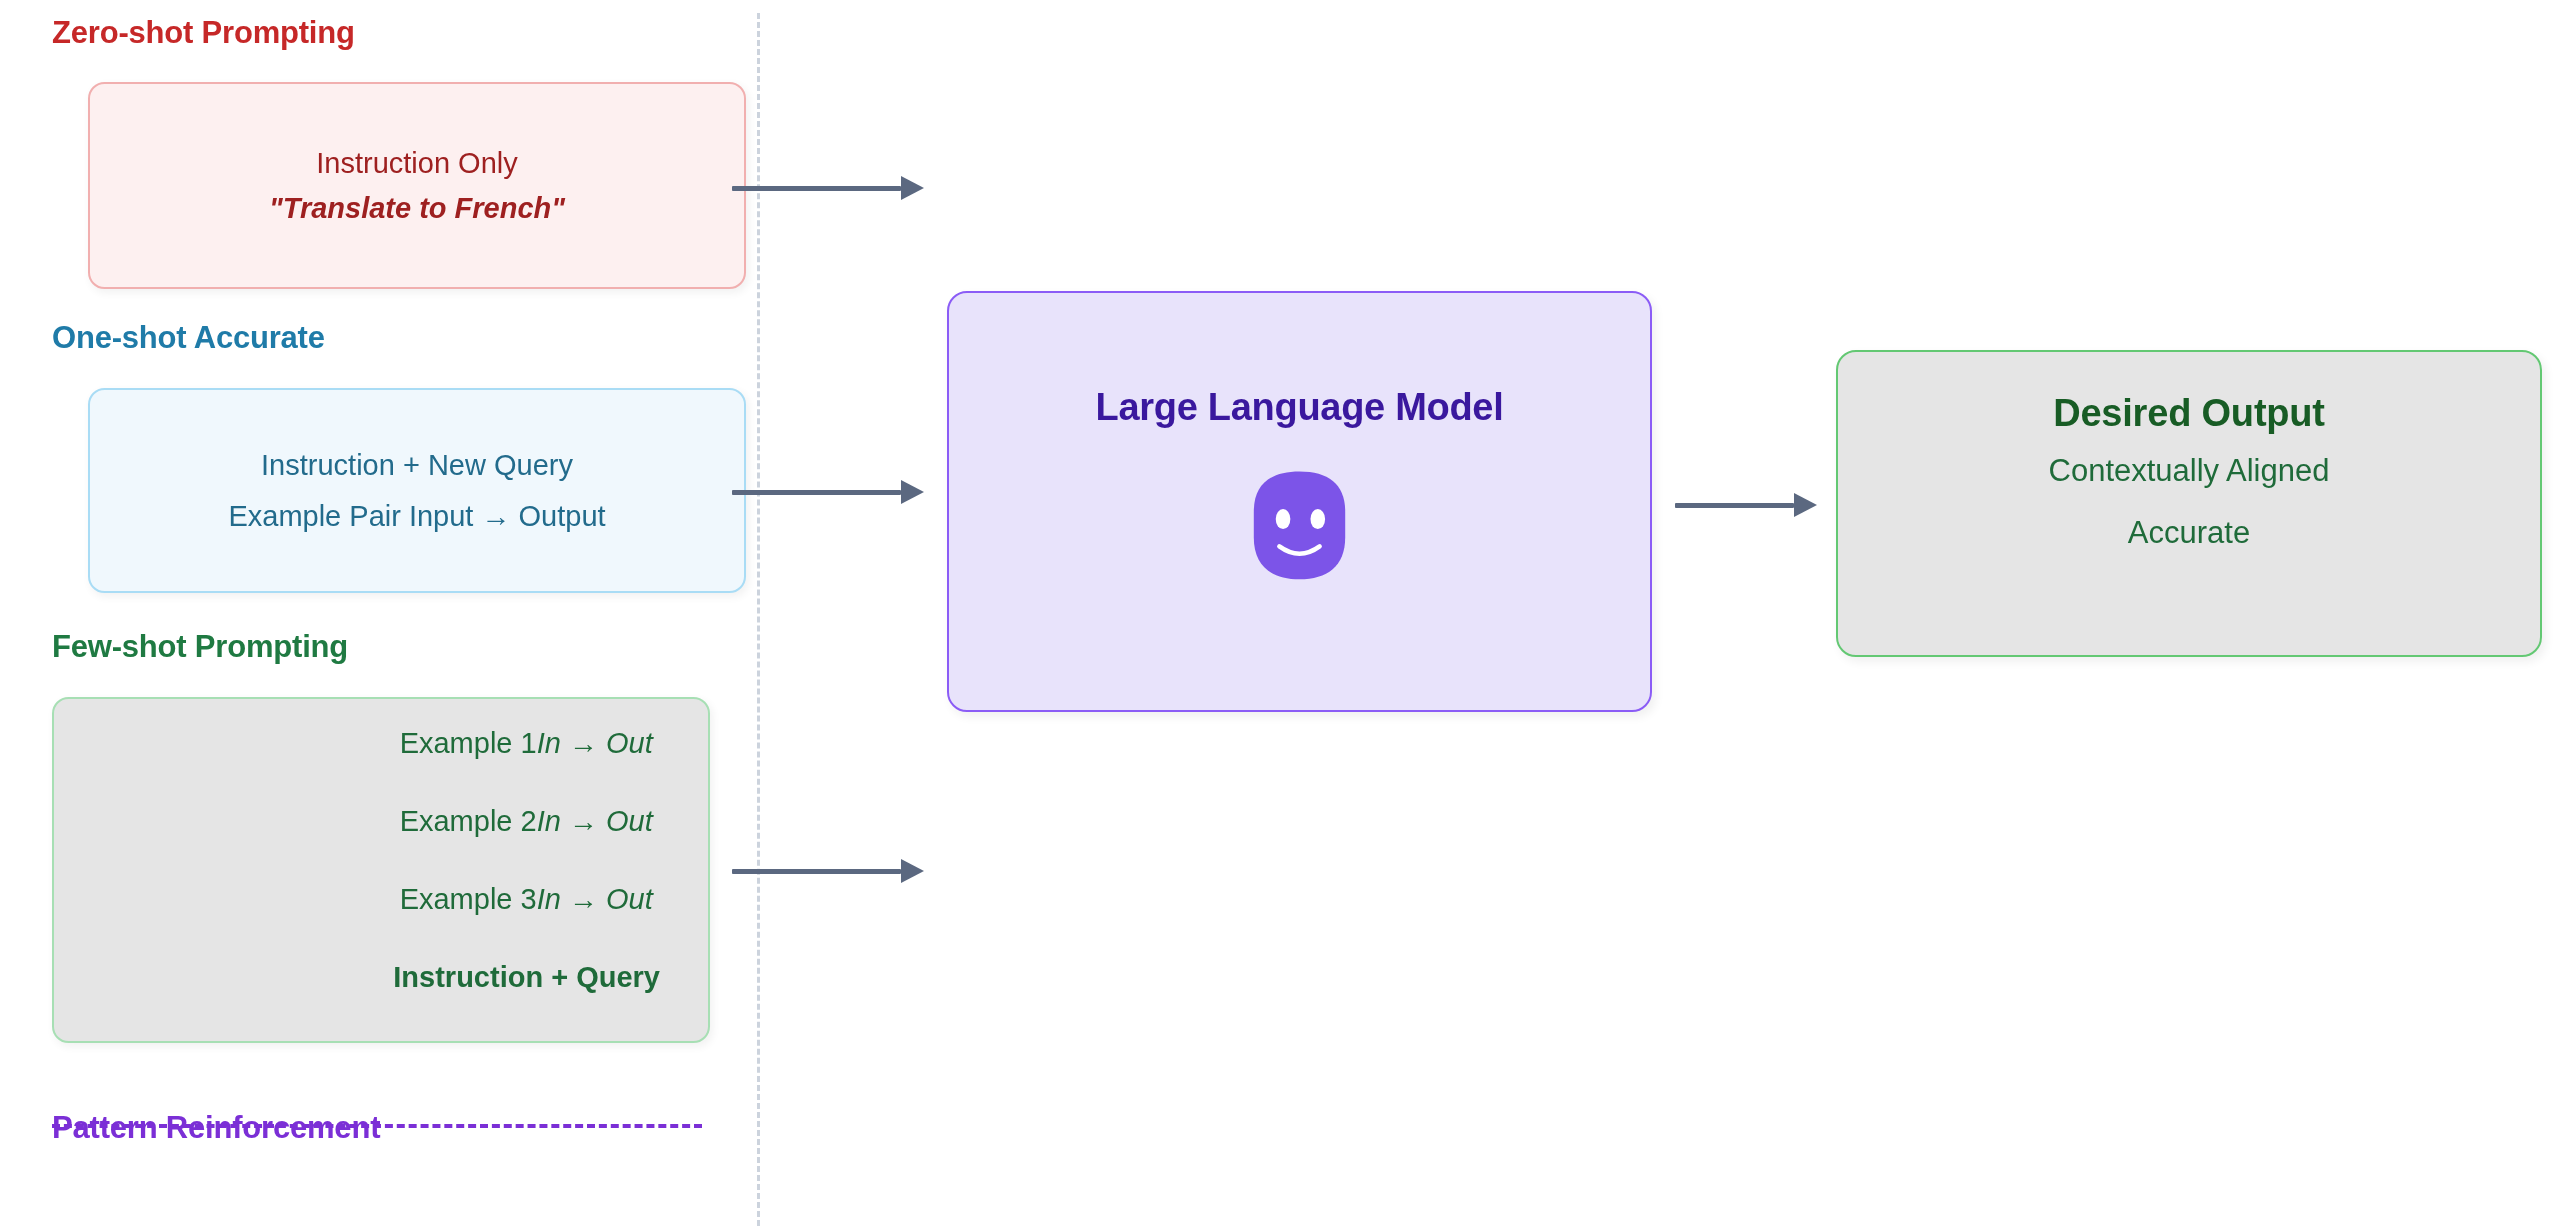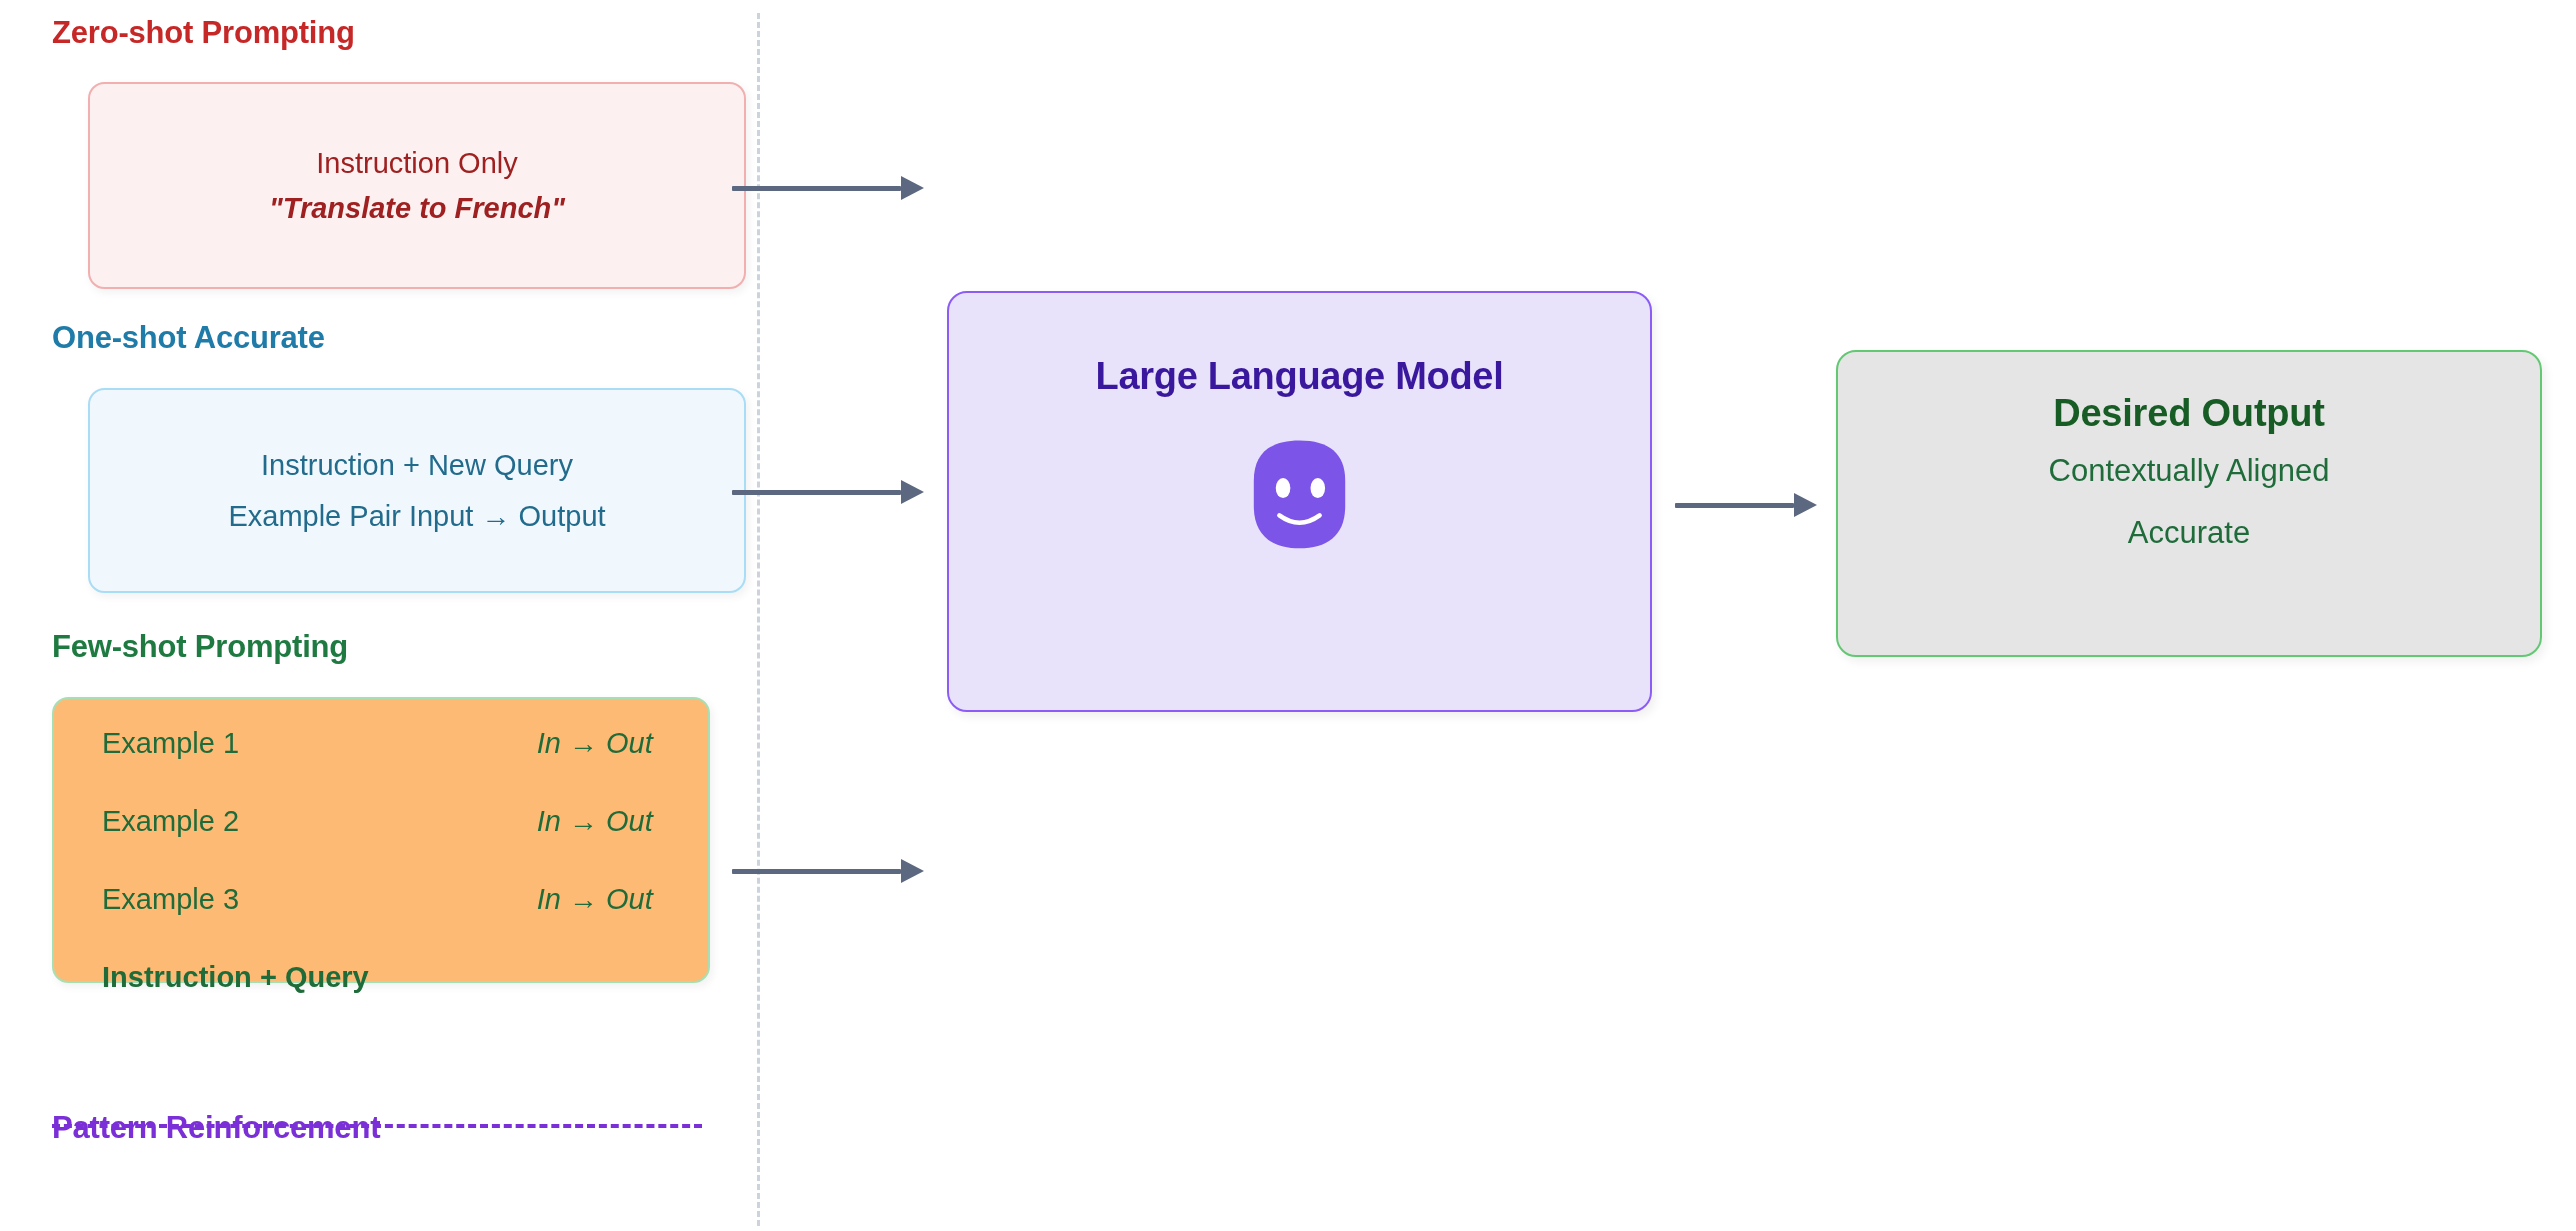--- a/index.html
+++ b/index.html
@@ -69,26 +69,27 @@
   #card-one {
     left: 52px; top: 388px; width: 658px; height: 205px;
     background: #f0f8fd;
     border-color: #a9dcf5;
   }
   #card-one .card-line { color: #226b8c; }
   #card-one .card-line:first-child { padding-bottom: 9.2px; }
 
   
   #card-few {
-    left: 52px; top: 697px; width: 658px; height: 286px;
-    background: #fdba74;
+    left: 52px; top: 697px; width: 658px; height: 346px;
+    background: #e5e5e5;
     border-color: #a7dfb4;
     padding: 27.5px 48px 0 48px;
     display: flex;
     flex-direction: column;
+    align-items: flex-end;
   }
   .example-row {
     display: flex;
     justify-content: space-between;
     align-items: baseline;
     margin-bottom: 45px;
     color: #1f6b3a;
   }
   .example-row .ex-label { font-size: 29px; white-space: nowrap; }
   .example-row .ex-io {
@@ -157,21 +158,21 @@
     left: 947px; top: 291px;
     width: 705px; height: 421px;
     box-sizing: border-box;
     background: #e8e3fb;
     border: 2.7px solid #8b5cf6;
     border-radius: 20px;
     box-shadow: 3.7px 4.6px 10px rgba(0,0,0,0.06);
     display: flex;
     flex-direction: column;
     align-items: center;
-    padding-top: 62px;
+    padding-top: 93px;
   }
   #llm-title {
     font-size: 38px;
     font-weight: bold;
     color: #3a189e;
     white-space: nowrap;
     letter-spacing: -0.3px;
   }
   #llm-face {
     margin-top: 37px;

